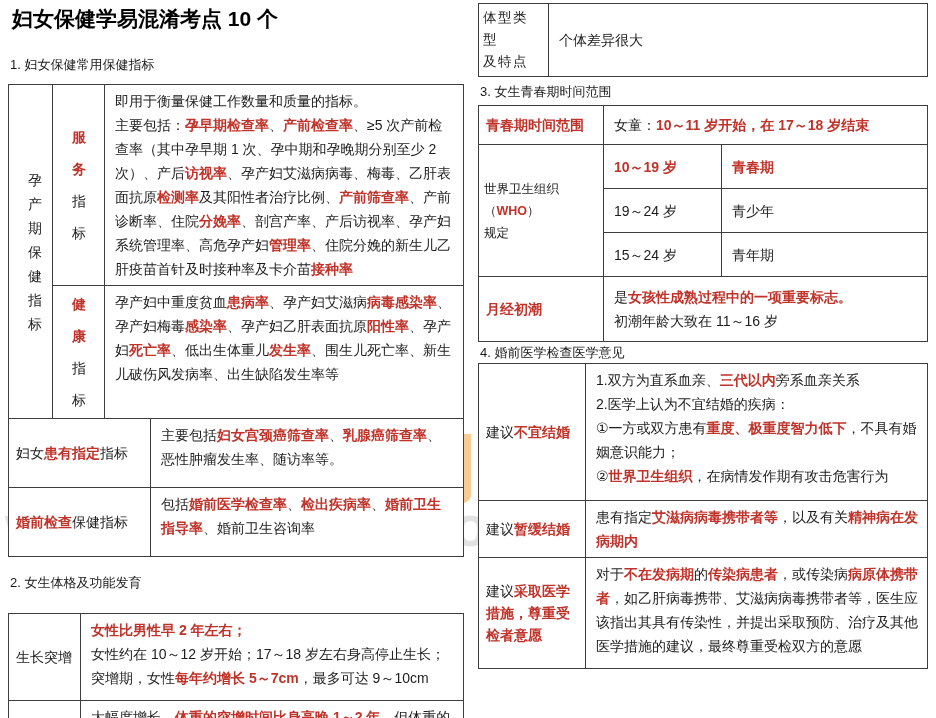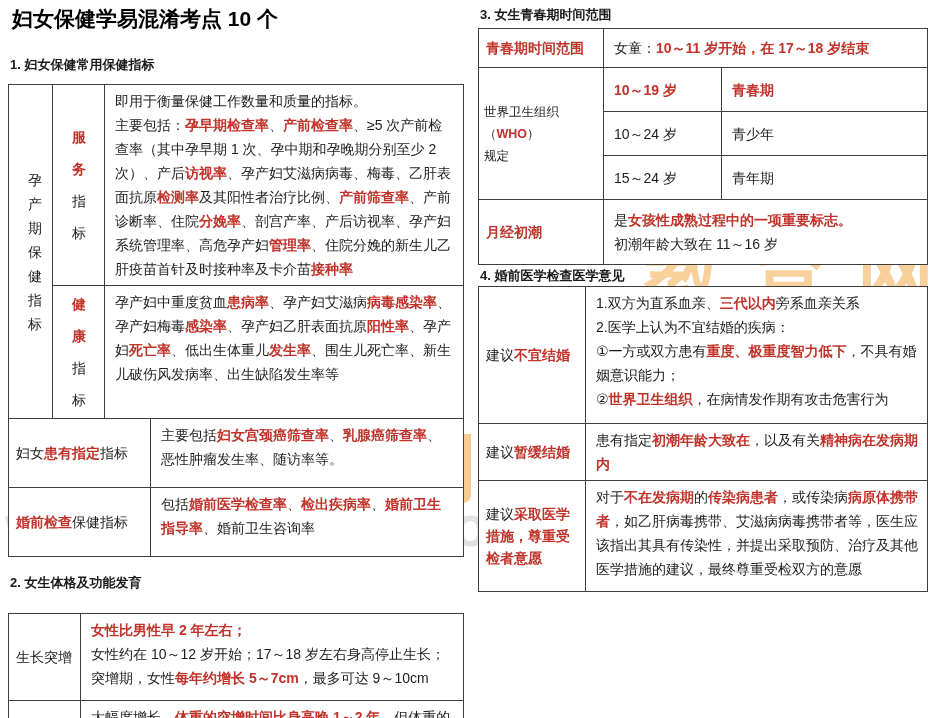--- a/index.html
+++ b/index.html
@@ -4,21 +4,21 @@
 <style>
   html,body{margin:0;padding:0;}
   body{
     width:936px;height:718px;position:relative;overflow:hidden;background:#ffffff;
     font-family:"Liberation Sans","DejaVu Sans",sans-serif;color:#1c1c1c;
   }
   .col{position:absolute;top:0;z-index:1;}
   .col-left{left:8px;width:456px;}
   .col-right{left:478px;width:450px;}
   h1.title{margin:5px 0 0 4px;font-size:21px;line-height:27px;font-weight:bold;color:#000;}
-  .h2{font-size:13px;line-height:17px;font-weight:bold;color:#1a1a1a;margin-left:2px;}
+  .h2{font-size:13px;line-height:17px;font-weight:normal;color:#1a1a1a;margin-left:2px;}
   .h-s1{margin:24px 0 11px 2px;}
   .h-s2{margin:17px 0 22px 2px;}
   .h-s3{margin:6px 0 5px 2px;}
   .h-s4{margin:2px 0 2px 2px;}
   table{border-collapse:collapse;width:100%;table-layout:fixed;background:#fff;margin:0;}
   td{border:1px solid #3d3d3d;font-size:14px;line-height:24px;color:#1c1c1c;white-space:pre-line;}
   .t1b{margin-top:-1px;}
   .t-top{margin-top:3px;}
   .rd{color:var(--red,#c0332a);font-weight:700;text-align:right;}
   .cat{text-align:center;vertical-align:middle;padding:2px 19px;line-height:26px;}
@@ -103,20 +103,33 @@
       <td class="lab" style="height:56px;">体重变化</td>
       <td class="con"><span>大幅度增长，</span><span class="rd">体重的突增时间比身高晚 1～2 年</span><span>，但体重的突增高峰不如身高的明显</span></td>
     </tr>
 
   </tbody>
     </table>
 </div>
 
 <div class="col col-right">
 
+  <table class="t-top">
+    <colgroup>
+        <col style="width:70px">
+        <col>
+      </colgroup>
+    <tbody>
+        <tr>
+      <td class="lab sp" style="height:55px;">体型类型
+及特点</td>
+      <td class="con mid">个体差异很大</td>
+    </tr>
+  </tbody>
+    </table>
 
   <div class="h2 h-s3">3. 女生青春期时间范围</div>
 
   <table class="t3">
     <colgroup>
         <col style="width:125px">
         <col style="width:118px">
         <col>
       </colgroup>
     <tbody>
@@ -124,21 +137,21 @@
       <td class="lab" style="height:32px;"><span class="rd">青春期时间范围</span></td>
       <td class="con mid" colspan="2" style="padding-top:1px;padding-bottom:1px;"><span>女童：</span><span class="rd">10～11 岁开始，在 17～18 岁结束</span></td>
     </tr>
     <tr>
       <td class="lab nobr" rowspan="3" style="padding-left:5px;padding-right:2px;"><span>世界卫生组织（</span><span class="rd">WHO</span><span>）
 规定</span></td>
       <td class="con mid" style="height:35px;"><span class="rd">10～19 岁</span></td>
       <td class="con mid"><span class="rd">青春期</span></td>
     </tr>
     <tr>
-      <td class="con mid" style="height:35px;"><span>10～24 岁</span></td>
+      <td class="con mid" style="height:35px;"><span>19～24 岁</span></td>
       <td class="con mid"><span>青少年</span></td>
     </tr>
     <tr>
       <td class="con mid" style="height:35px;"><span>15～24 岁</span></td>
       <td class="con mid"><span>青年期</span></td>
     </tr>
     <tr>
       <td class="lab" style="height:58px;"><span class="rd">月经初潮</span></td>
       <td class="con mid" colspan="2"><span>是</span><span class="rd">女孩性成熟过程中的一项重要标志。</span><span>
 初潮年龄大致在 11～16 岁</span></td>
@@ -156,21 +169,21 @@
     <tbody>
         <tr>
       <td class="lab" style="height:130px;"><span>建议</span><span class="rd">不宜结婚</span></td>
       <td class="con"><span>1.双方为直系血亲、</span><span class="rd">三代以内</span><span>旁系血亲关系
 2.医学上认为不宜结婚的疾病：
 ①一方或双方患有</span><span class="rd">重度、极重度智力低下</span><span>，不具有婚姻意识能力；
 ②</span><span class="rd">世界卫生组织</span><span>，在病情发作期有攻击危害行为</span></td>
     </tr>
     <tr>
       <td class="lab" style="height:40px;"><span>建议</span><span class="rd">暂缓结婚</span></td>
-      <td class="con mid"><span>患有指定</span><span class="rd">初潮年龄大致在</span><span>，以及有关</span><span class="rd">精神病在发病期内</span></td>
+      <td class="con mid"><span>患有指定</span><span class="rd">艾滋病病毒携带者等</span><span>，以及有关</span><span class="rd">精神病在发病期内</span></td>
     </tr>
     <tr>
       <td class="lab" style="height:104px;"><span>建议</span><span class="rd">采取医学措施，尊重受检者意愿</span></td>
       <td class="con"><span>对于</span><span class="rd">不在发病期</span><span>的</span><span class="rd">传染病患者</span><span>，或传染病</span><span class="rd">病原体携带者</span><span>，如乙肝病毒携带、艾滋病病毒携带者等，医生应该指出其具有传染性，并提出采取预防、治疗及其他医学措施的建议，最终尊重受检双方的意愿</span></td>
     </tr>
   </tbody>
     </table>
 
 </div>
 

